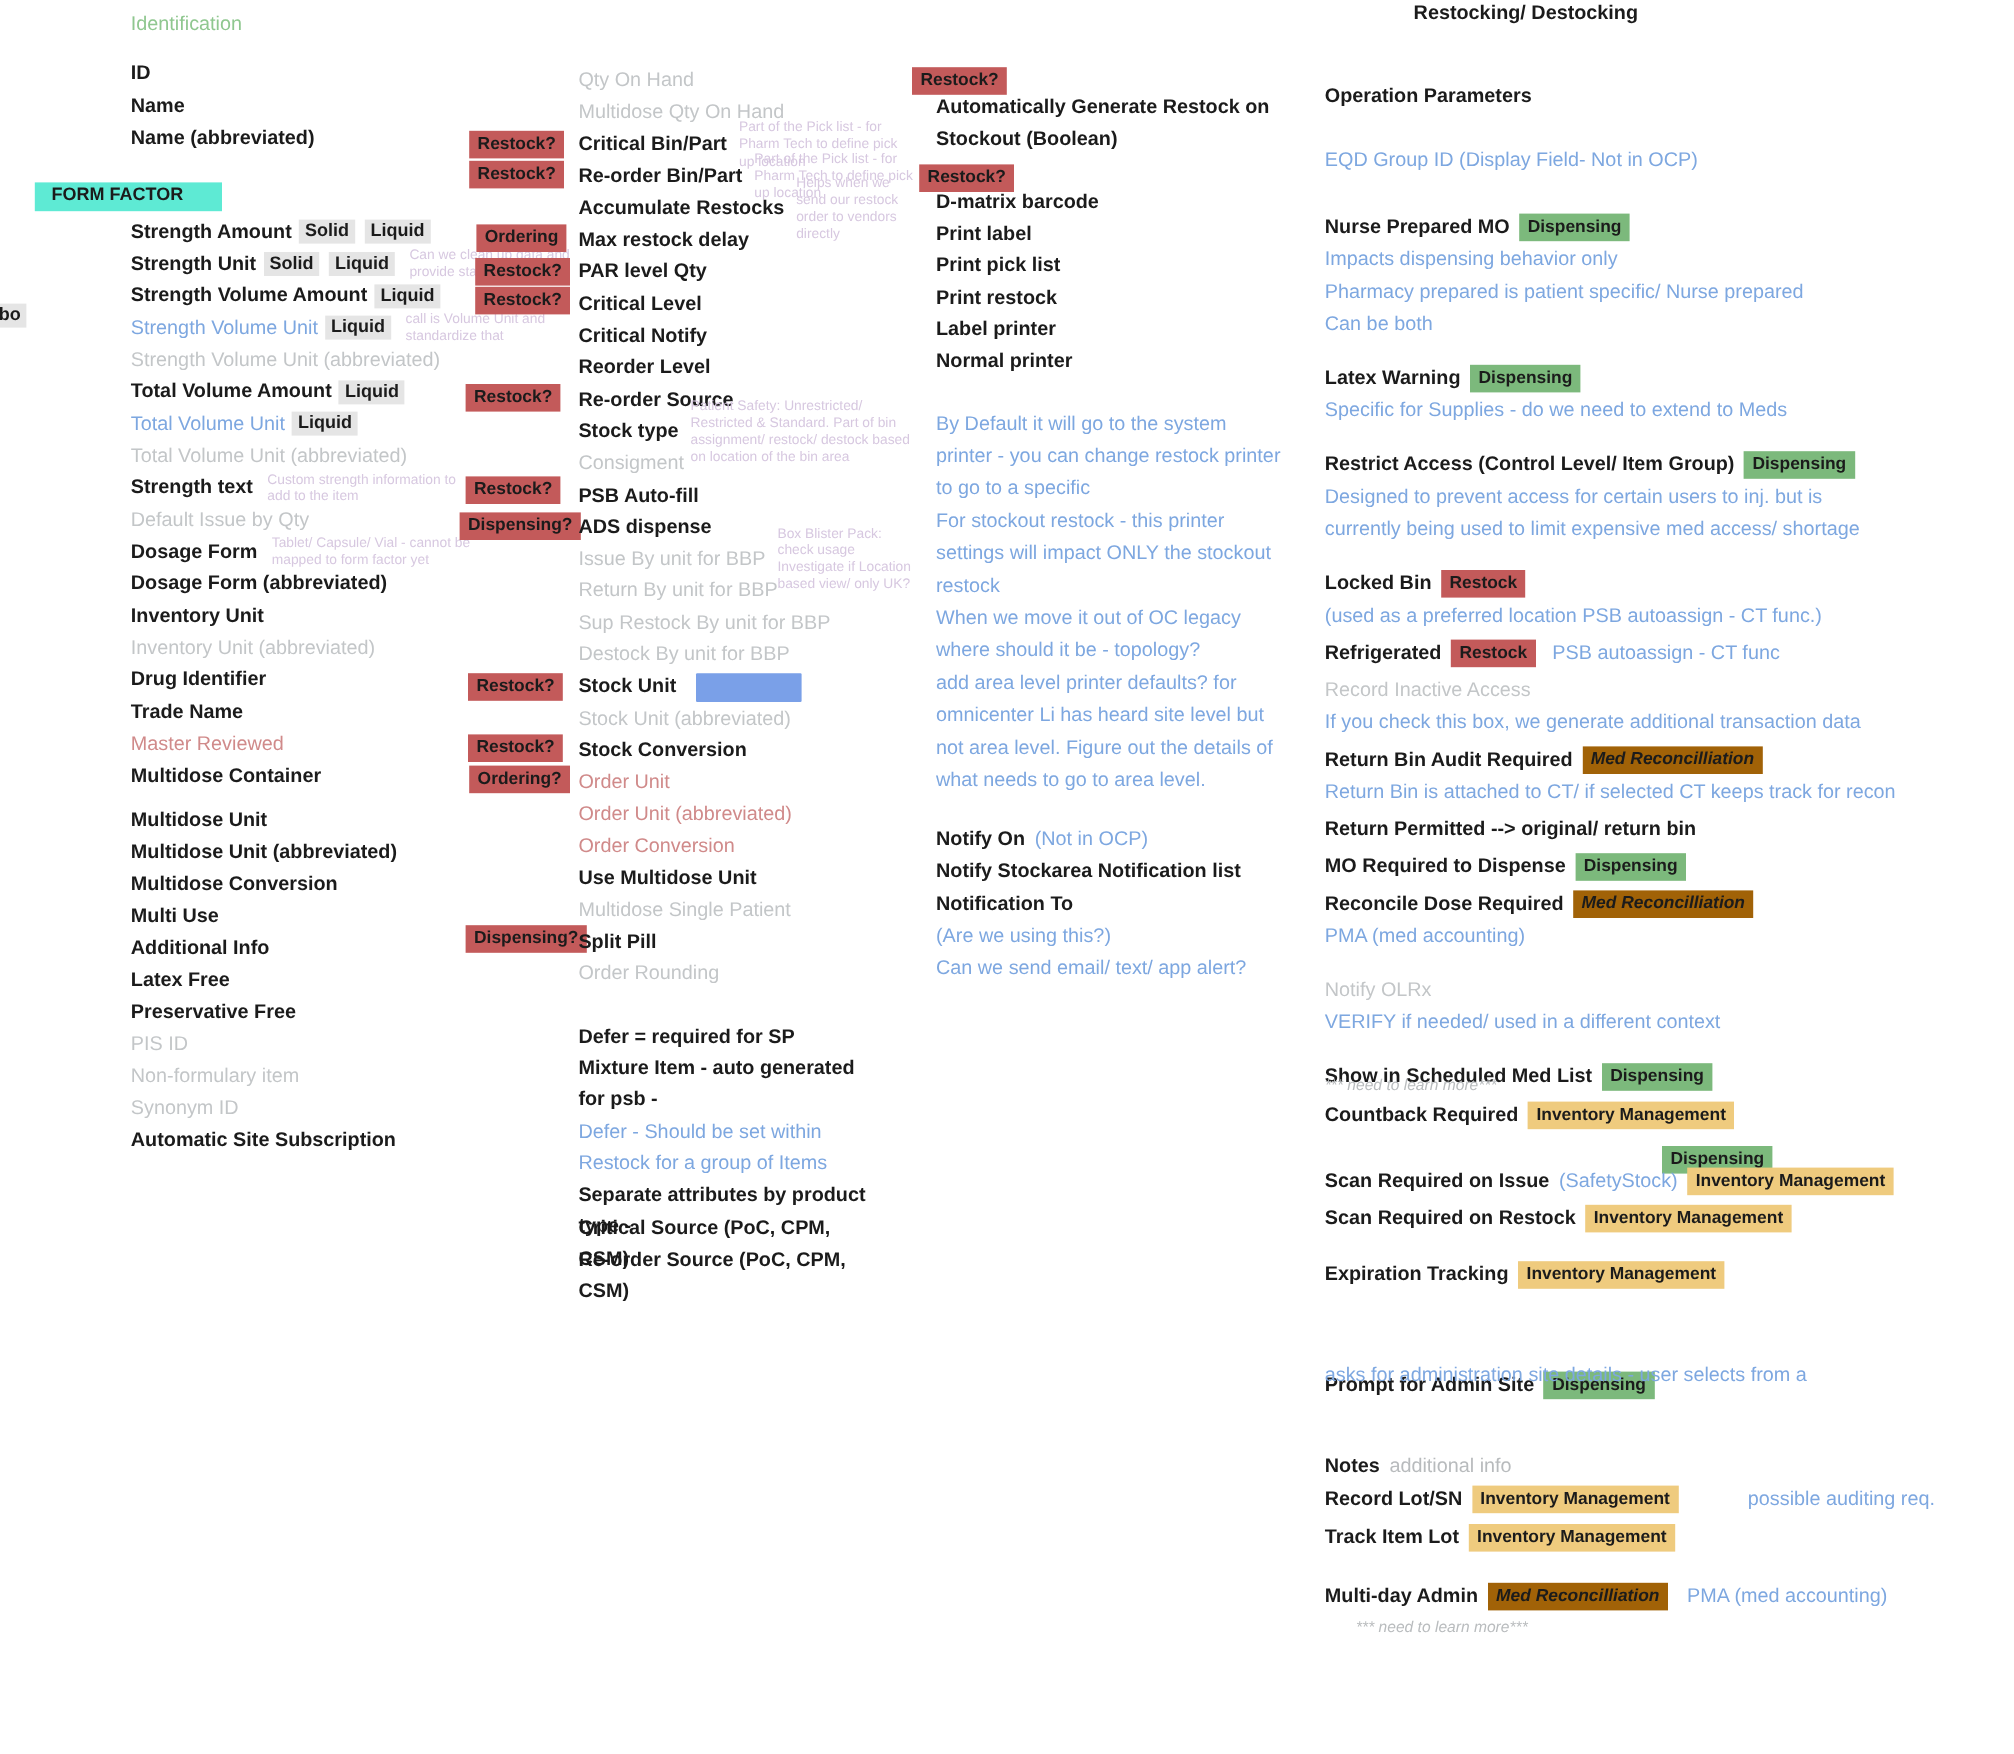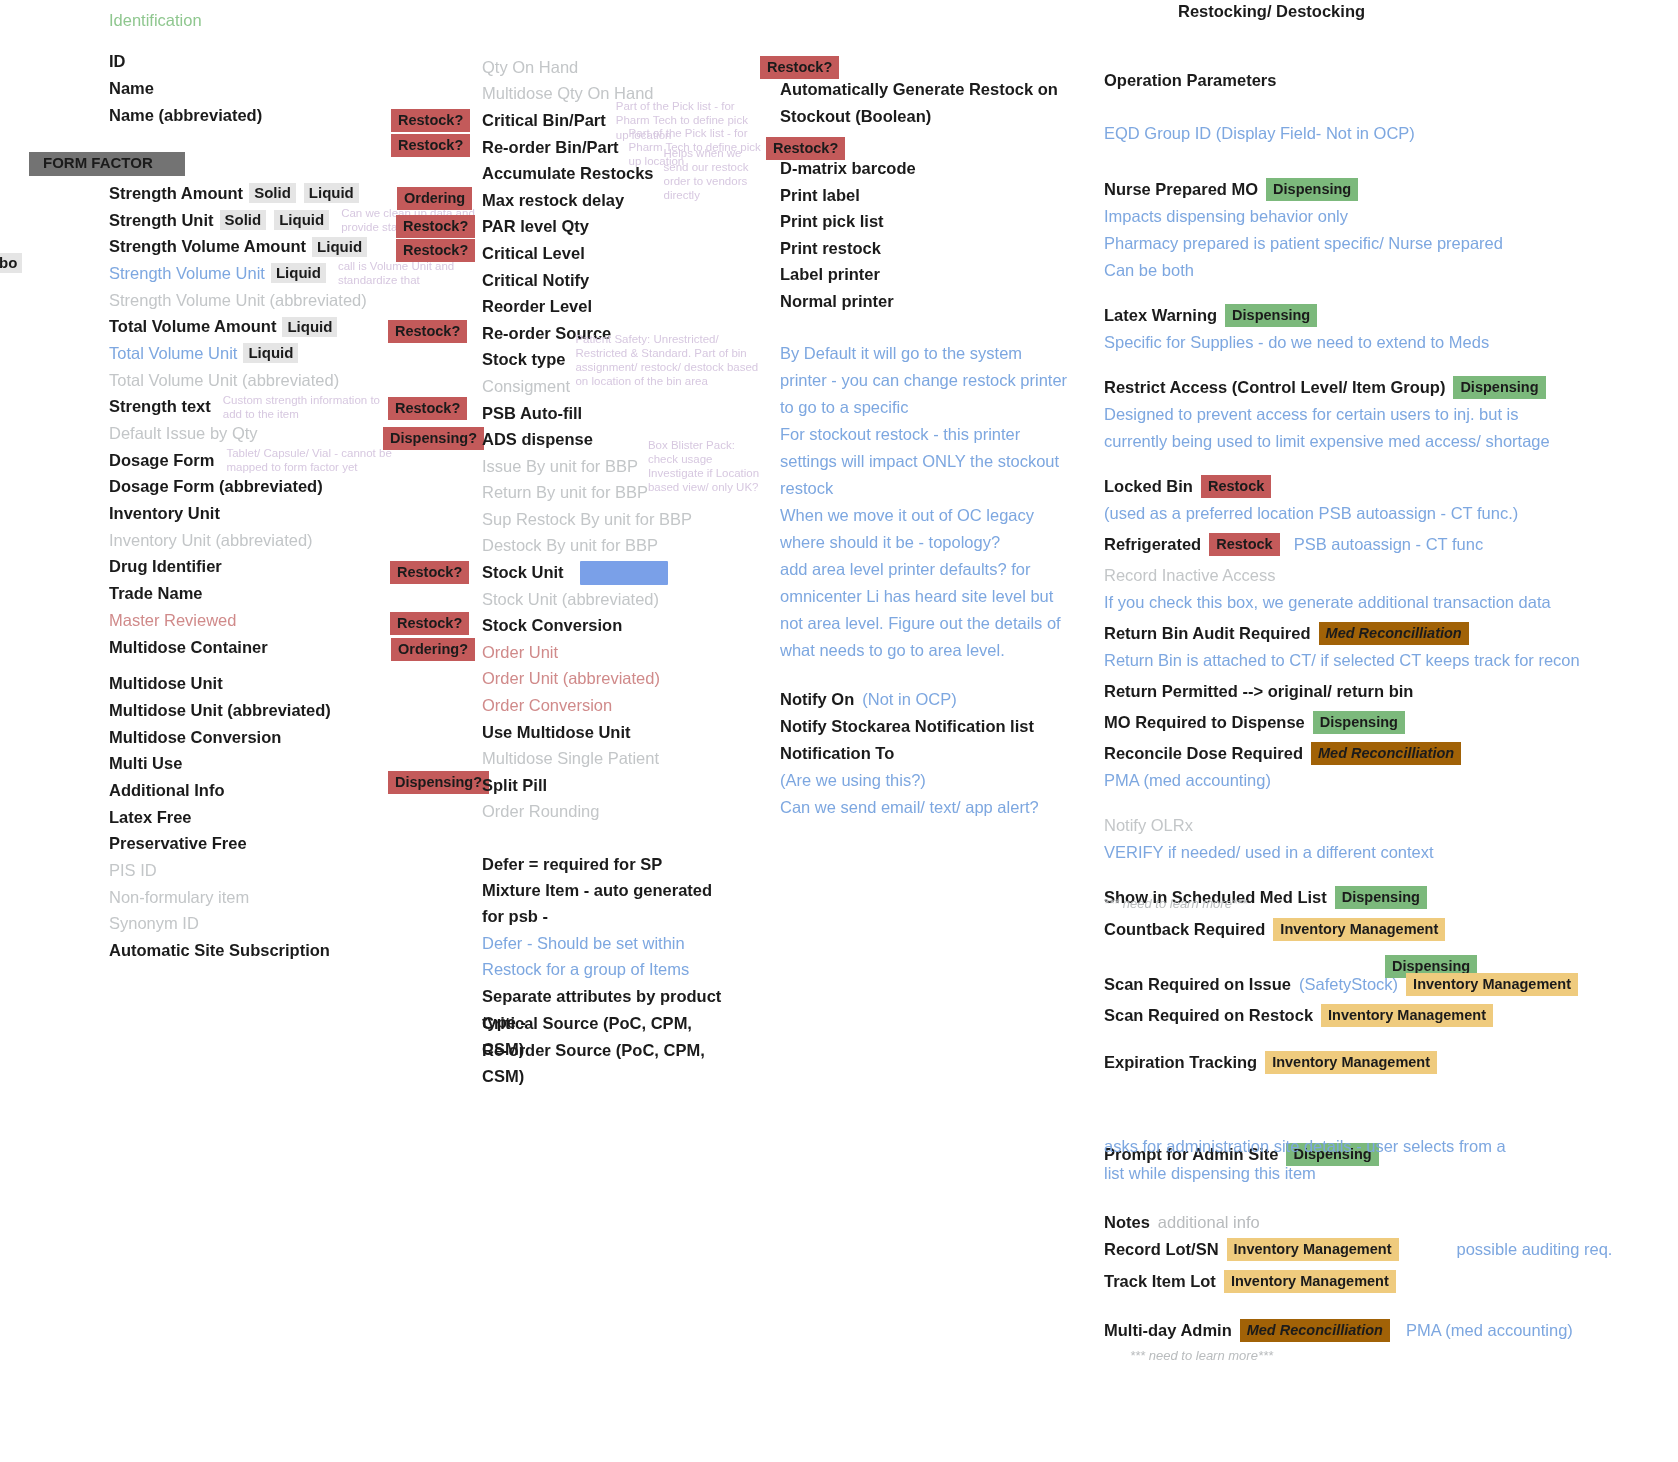--- a/index.html
+++ b/index.html
@@ -38,21 +38,21 @@
     padding: 2px 7px 3px 7px;
     font-size: 14.5px;
     font-weight: bold;
     color: #1b1b1b;
     line-height: 1.25;
   }
   .chip-restock    { background: #c35a5a; }
   .chip-dispensing { background: #7cb97c; }
   .chip-inventory  { background: #efcb7e; }
   .chip-medrec     { background: #a16207; font-style: italic; }
-  .chip-formfactor { background: #737373; }
+  .chip-formfactor { background: #5eead4; }
 
   .pill {
     display: inline-block;
     background: #e5e5e5;
     color: #1b1b1b;
     font-weight: bold;
     font-size: 15px;
     padding: 1px 5px 2px 5px;
   }
 
@@ -475,21 +475,20 @@
     <span class="t-black lbl">Expiration Tracking</span>
     <span class="chip chip-inventory">Inventory Management</span>
   </div>
 
   <div class="abs row fs16" style="left:1104px; top:1143px;">
     <span class="t-black lbl">Prompt for Admin Site</span>
     <span class="chip chip-dispensing">Dispensing</span>
   </div>
   <div class="abs fs16 t-blue" style="left:1104px; top:1133px; line-height:27px;">
     <span class="blk">asks for administration site details - user selects from a</span>
-    <span class="blk">list while dispensing this item</span>
   </div>
 
   <div class="abs row fs16" style="left:1104px; top:1213px;">
     <span class="t-black lbl">Notes</span>
     <span class="t-softgrey">additional info</span>
   </div>
 
   <div class="abs row fs16" style="left:1104px; top:1238px;">
     <span class="t-black lbl">Record Lot/SN</span>
     <span class="chip chip-inventory lbl">Inventory Management</span>

